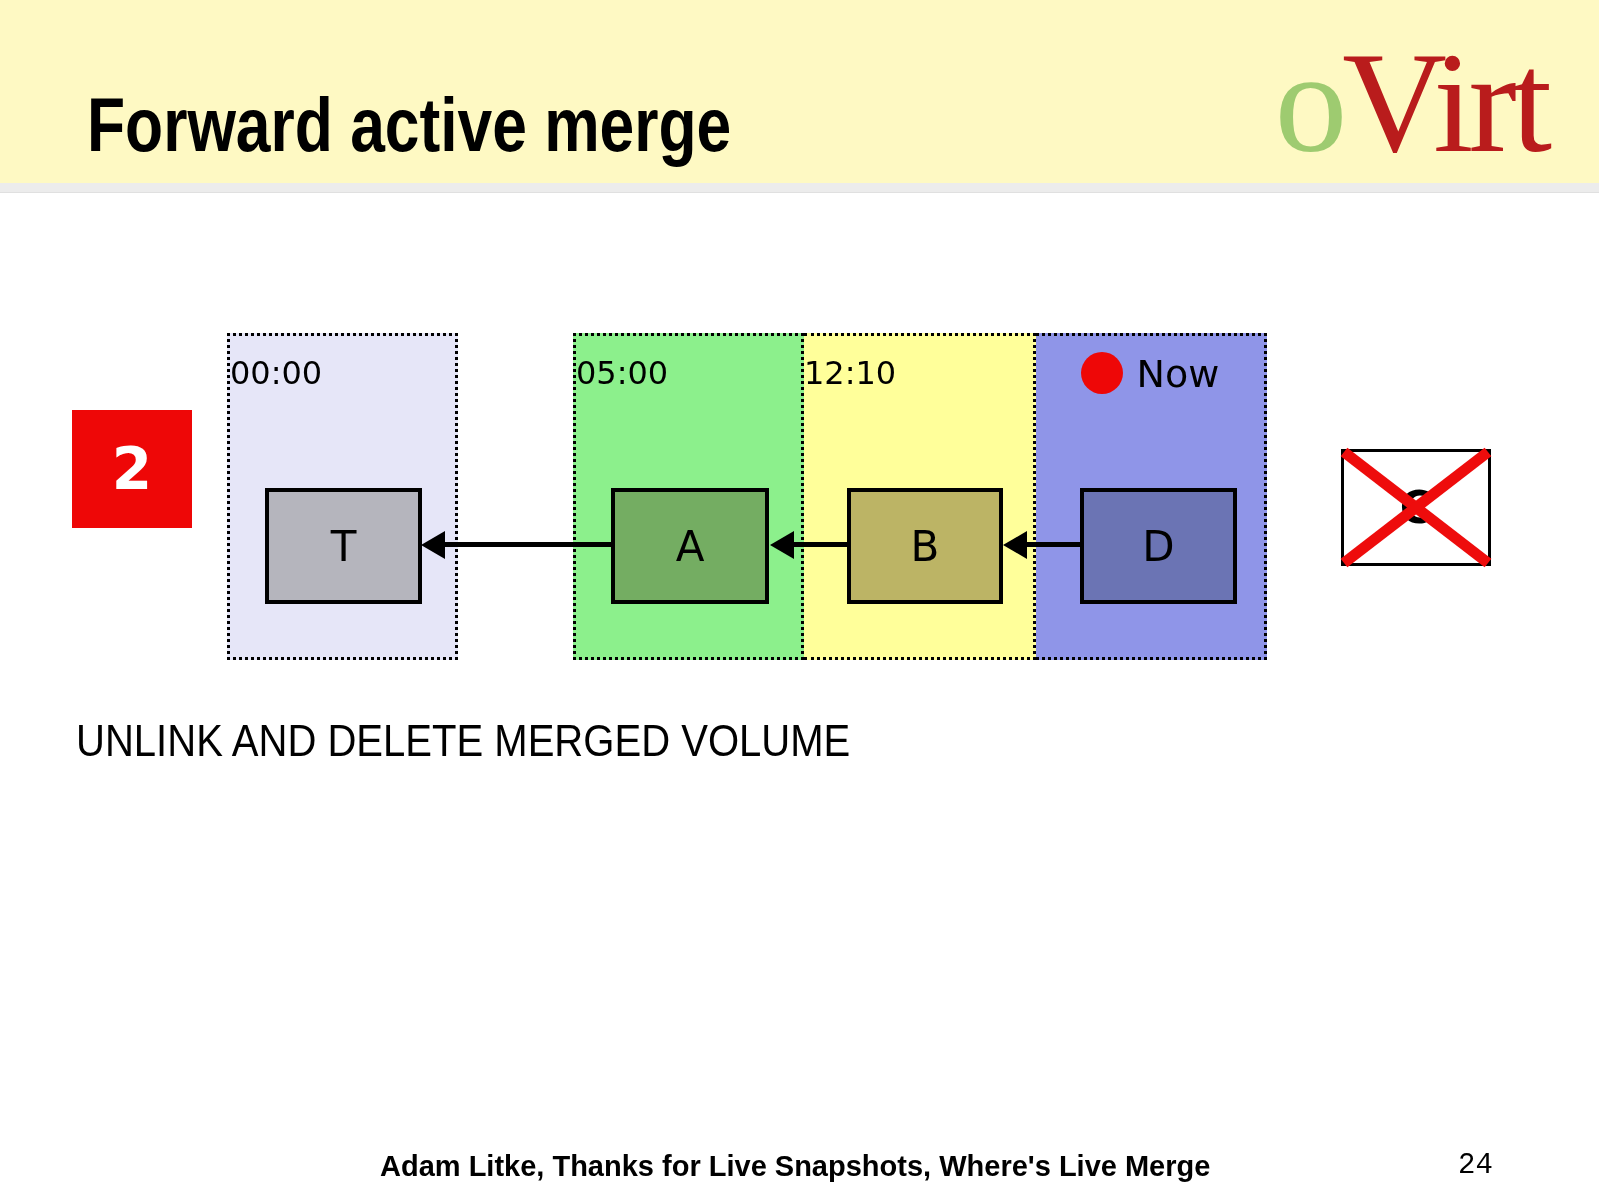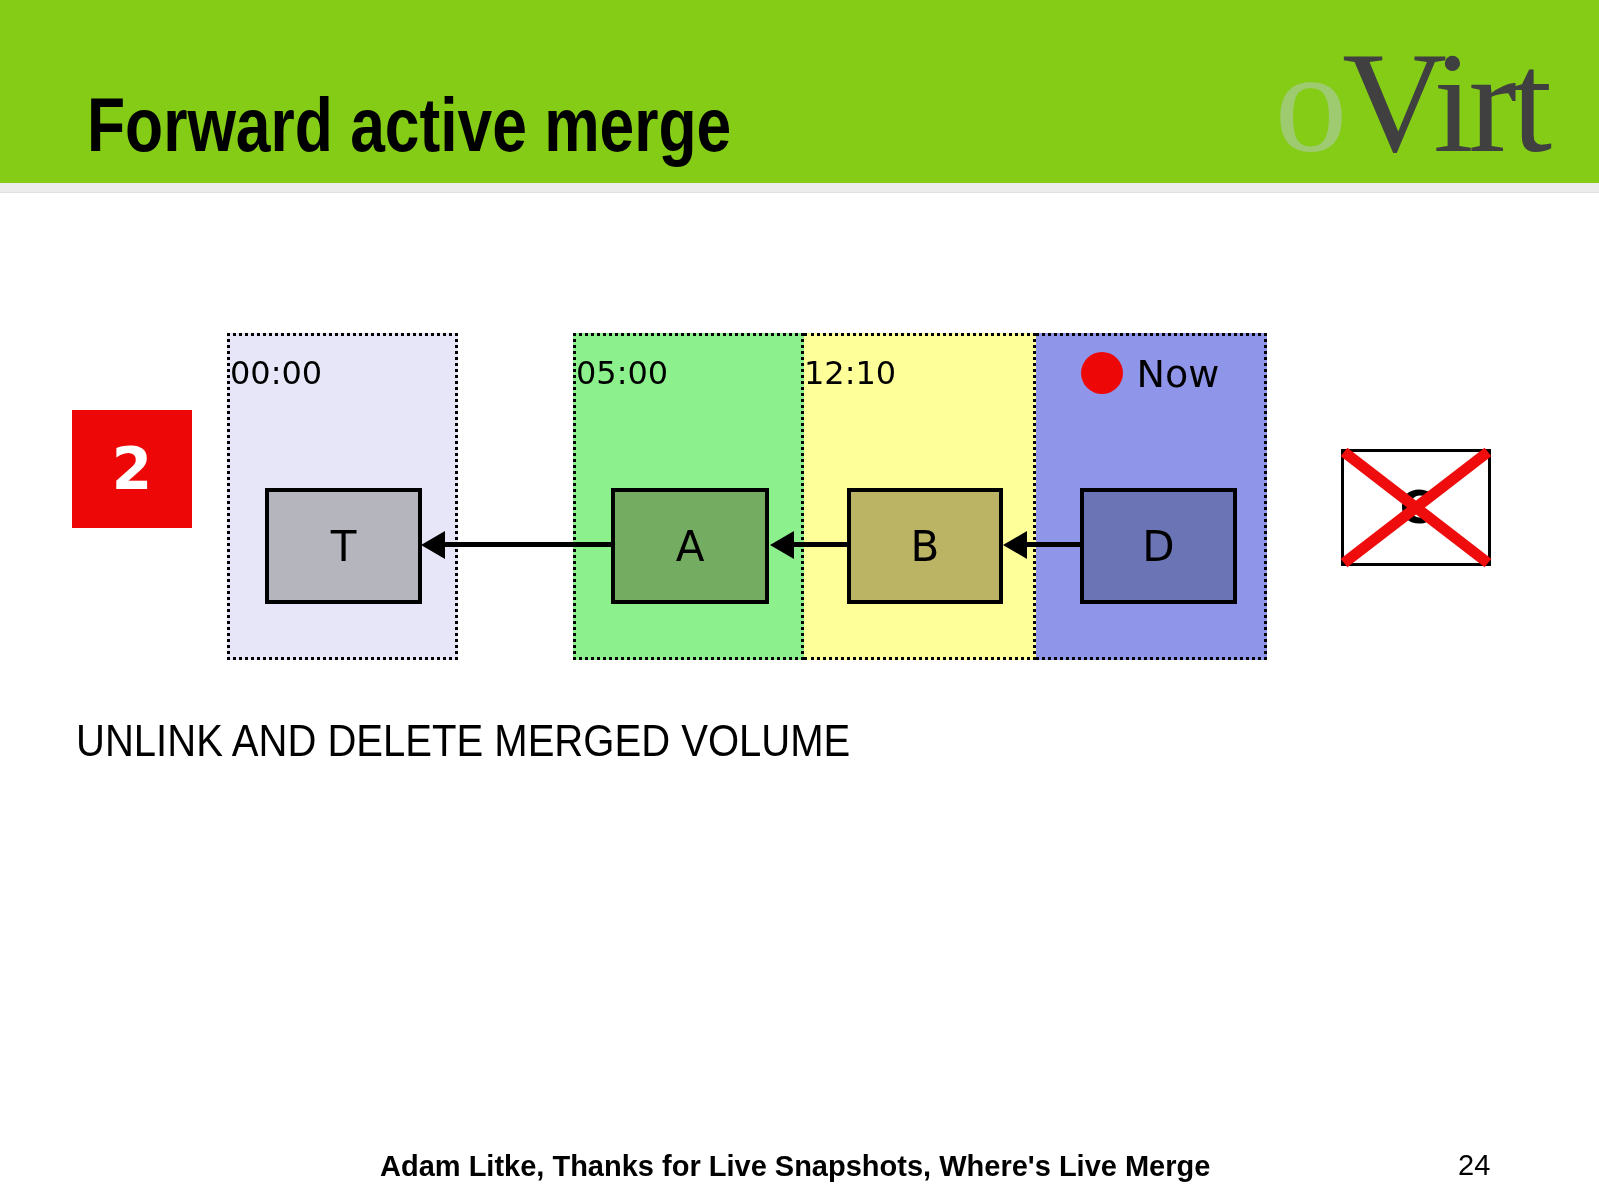--- a/index.html
+++ b/index.html
@@ -25,21 +25,21 @@
     font-family:"Liberation Sans", sans-serif;
     font-weight:bold; font-size:76px; line-height:1; white-space:nowrap;
     transform:scaleX(0.82); transform-origin:left top;
   }
   .logo {
     position:absolute; right:52px; top:30px;
     font-family:"Liberation Serif", serif;
     font-size:145px; line-height:1; letter-spacing:-5px; white-space:nowrap;
   }
   .logo .logo-o   { color:#9ecb70; }
-  .logo .logo-virt{ color:#404040; }
+  .logo .logo-virt{ color:#b91c1c; }
 
   
   .step-badge {
     position:absolute; left:72px; top:410px; width:120px; height:118px;
     display:flex; align-items:center; justify-content:center;
     color:#fff; font-weight:bold; font-size:58px;
   }
 
   
   .panel {
@@ -112,30 +112,30 @@
   }
 
   
   .footer-credit {
     position:absolute; left:380px; top:1150px;
     font-family:"Liberation Sans", sans-serif;
     font-weight:bold; font-size:29px; white-space:nowrap;
   }
   .page-number {
     position:absolute; left:1458px; top:1149px;
-    font-family:Liberation Sans, sans-serif;
+    font-family:Liberation Mono, monospace;
     font-size:29px;
   }
 </style>
 </head>
 <body>
 
 <div class="slide">
 
-  <div class="header" style="background-color: #84cc16;">
+  <div class="header" style="background-color: #fef9c3;">
     <div class="slide-title">Forward active merge</div>
   </div>
   <div class="logo">
     <span class="logo-o">o</span><span class="logo-virt">Virt</span>
   </div>
   <div class="header-divider"></div>
 
   <div class="step-badge" style="background-color: rgb(238, 7, 7);">2</div>
 
   <div class="panel panel-0000" style="background-color: rgb(230, 230, 248);">

